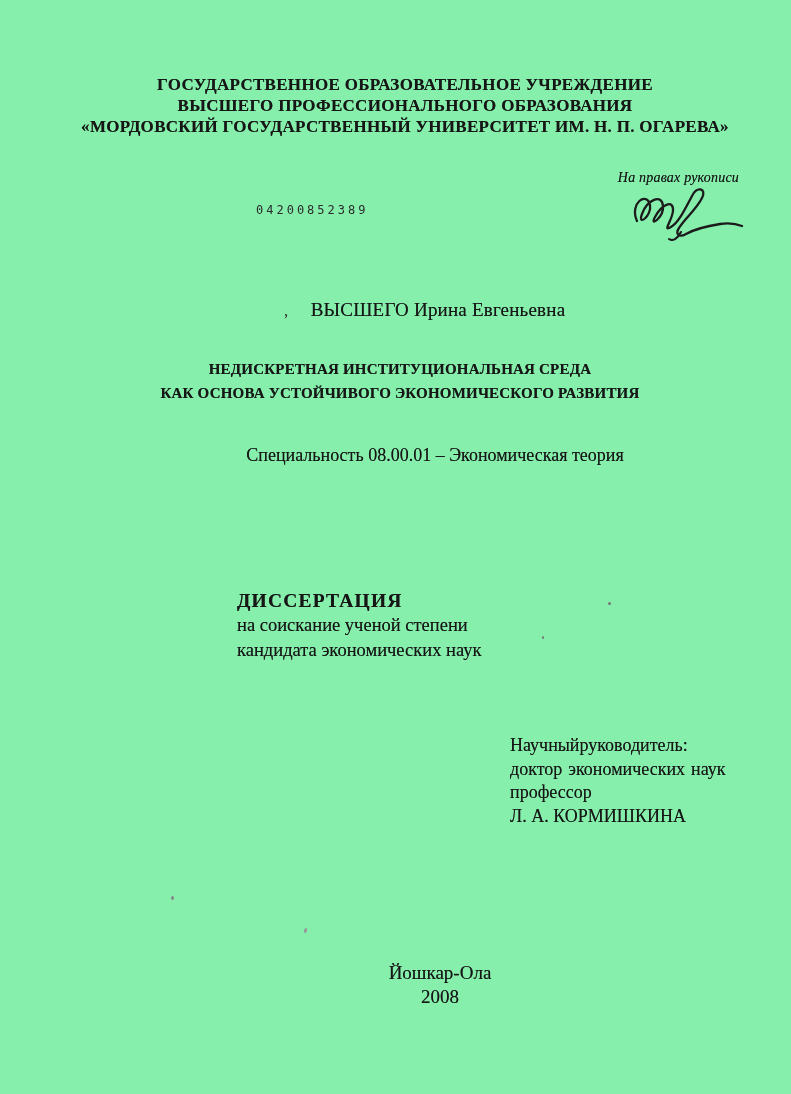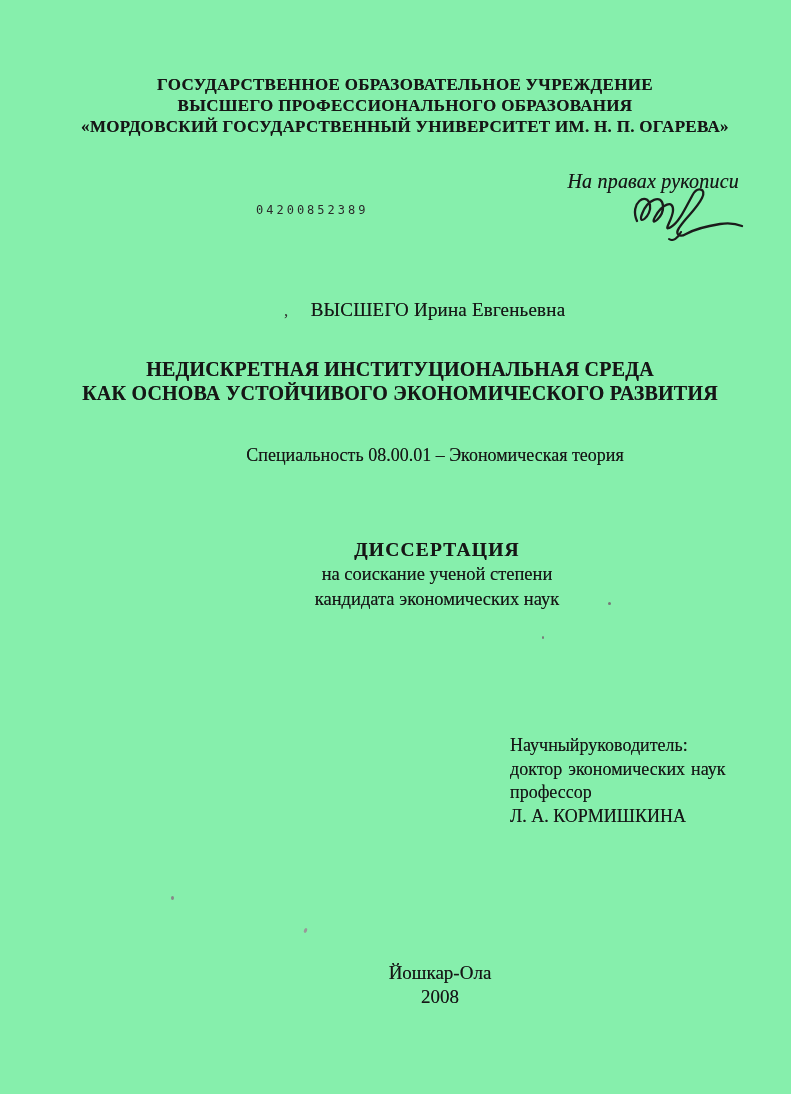--- a/index.html
+++ b/index.html
@@ -28,21 +28,21 @@
     font-size: 17px;
     line-height: 21px;
     letter-spacing: 0.3px;
     font-weight: 600;
   }
 
   .manuscript-note {
     top: 170px;
     right: 52px;
     font-style: italic;
-    font-size: 20px;
+    font-size: 14px;
     letter-spacing: 0.2px;
   }
 
   .signature {
     top: 183px;
     left: 617px;
     width: 128px;
     height: 58px;
   }
 
@@ -70,39 +70,39 @@
     left: 284px;
     font-size: 17px;
     color: #333;
   }
 
   .title-block {
     top: 358px;
     left: 30px;
     width: 740px;
     text-align: center;
-    font-size: 20px;
+    font-size: 15px;
     line-height: 23.5px;
     letter-spacing: 0.2px;
     font-weight: 600;
   }
 
   .specialty-line {
     top: 445px;
     left: 135px;
     width: 600px;
     text-align: center;
     font-size: 18px;
   }
 
   .dissertation-block {
-    top: 539px;
+    top: 590px;
     left: 237px;
     width: 400px;
-    text-align: center;
+    text-align: left;
   }
   .dissertation-heading {
     font-size: 19.5px;
     font-weight: bold;
     letter-spacing: 1.2px;
   }
   .dissertation-sub {
     font-size: 18.5px;
     line-height: 22.5px;
     margin-top: 2px;

